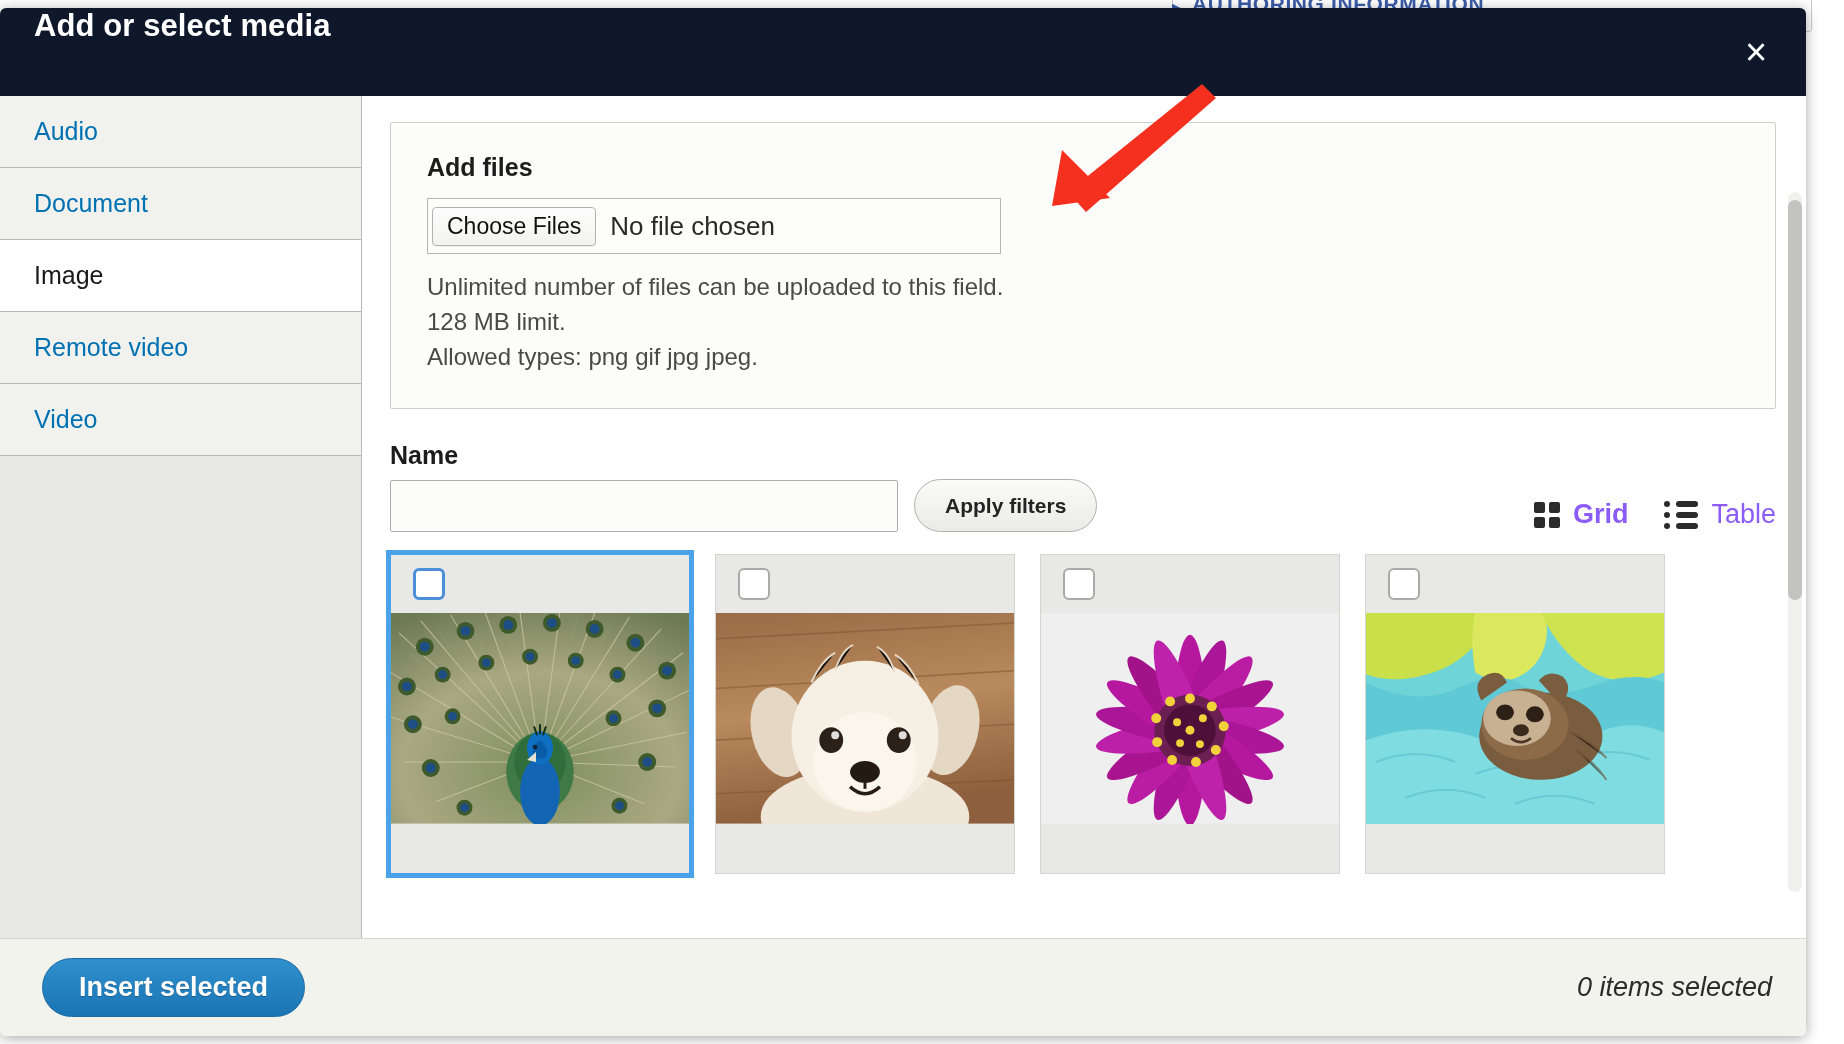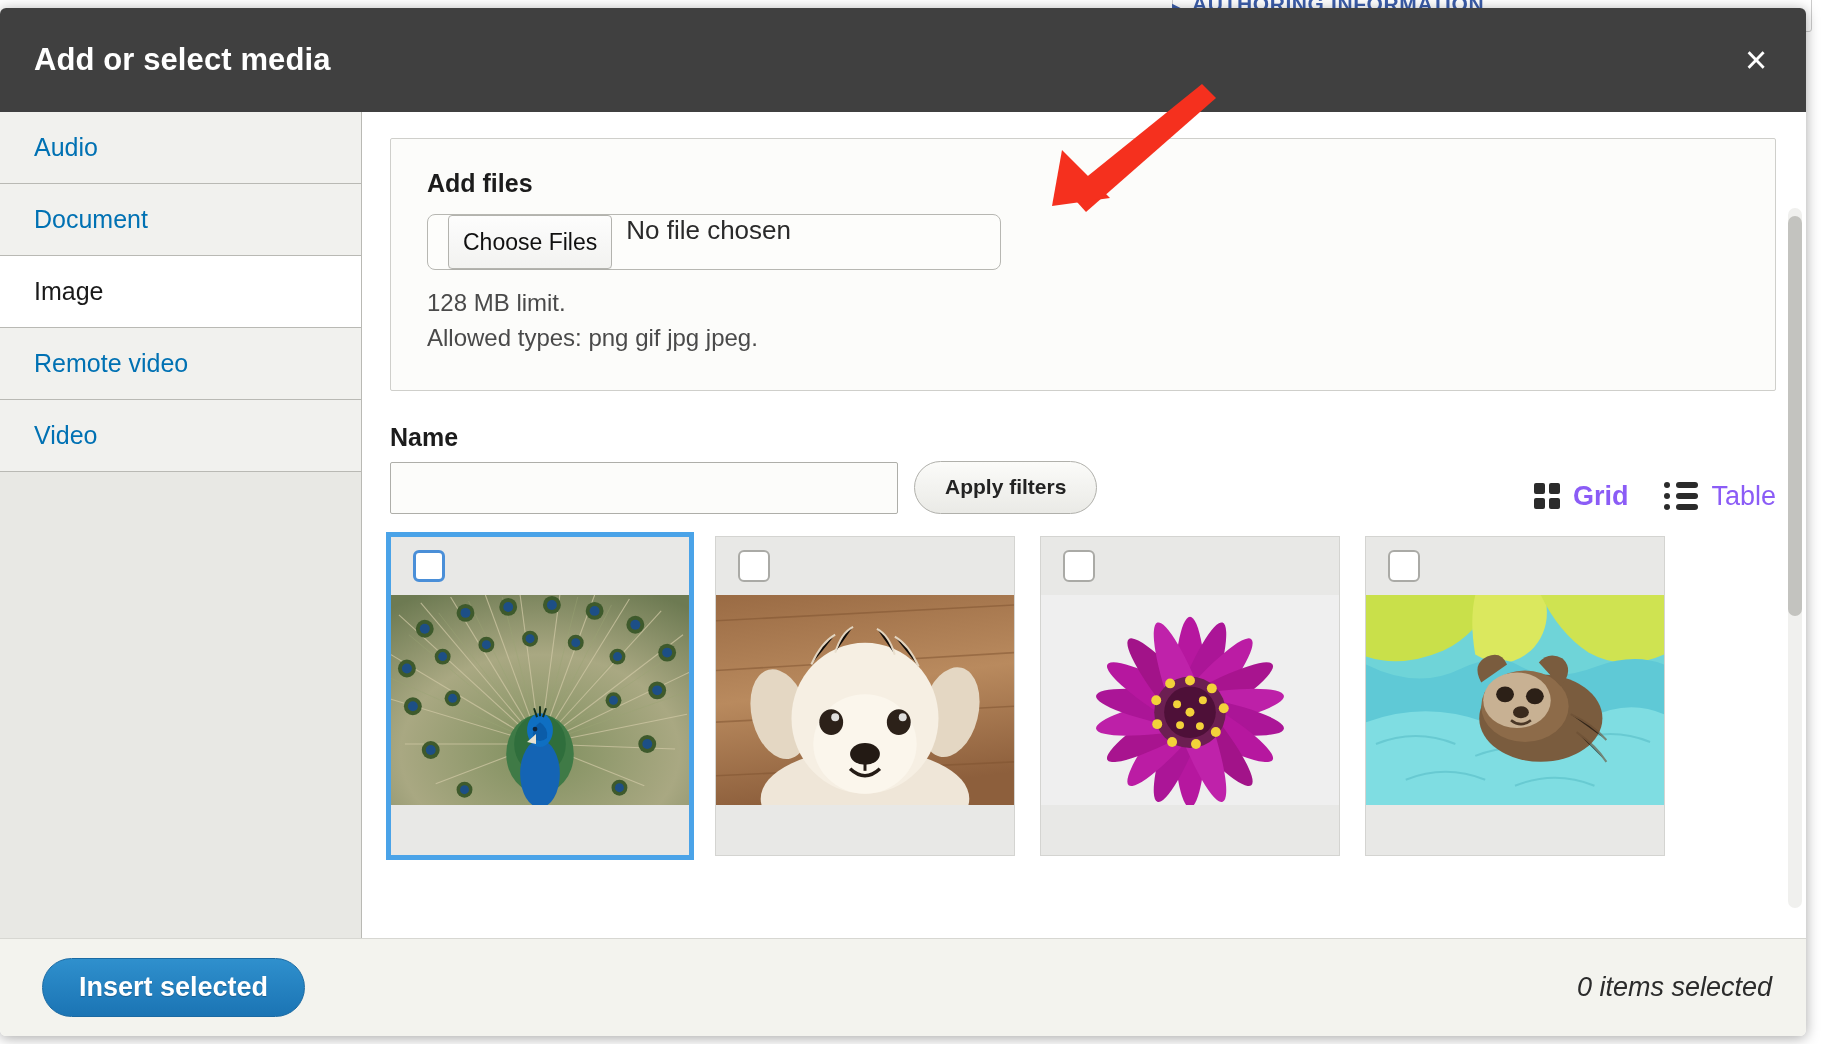--- a/index.html
+++ b/index.html
@@ -45,23 +45,23 @@
     left: 0; top: 8px;
     width: 1806px; height: 1028px;
     background: #fff;
     border-radius: 6px;
     box-shadow: 0 2px 14px rgba(0,0,0,.35);
     overflow: hidden;
     display: flex; flex-direction: column;
   }
 
   #modal-header {
-    height: 104px;
-    background: #404040;
-    display: flex; align-items: center;
+    height: 88px;
+    background: #0f172a;
+    display: flex; align-items: flex-start;
     padding: 0 28px 0 34px;
     flex: 0 0 auto;
     position: relative;
   }
   #modal-title {
     color: #fff;
     font-size: 31px;
     font-weight: bold;
     letter-spacing: .1px;
   }
@@ -136,24 +136,24 @@
   }
   #add-files-label {
     font-size: 25px;
     font-weight: bold;
     color: #1c1c1c;
     margin-bottom: 16px;
   }
   #file-input-wrap {
     border: 1px solid #b7b7b2;
     background: #fdfdfb;
-    border-radius: 8px;
+    border-radius: 0;
     height: 56px;
-    display: flex; 
-    padding: 0 20px;
+    display: flex; align-items: center;
+    padding: 0 4px;
     width: 574px;
     margin-bottom: 16px;
   }
   #choose-files-btn {
     border: 1px solid #b3b3ae;
     background: linear-gradient(#fdfdfd, #f2f2f0);
     border-radius: 4px;
     font-size: 23px;
     padding: 5px 14px;
     color: #101010;
@@ -398,20 +398,21 @@
     </div>
 
     <div id="content">
 
       <div id="upload-panel">
         <div id="add-files-label">Add files</div>
         <div id="file-input-wrap">
           <button id="choose-files-btn">Choose Files</button>
           <span id="no-file-text">No file chosen</span>
         </div>
+        <div class="help-line">Unlimited number of files can be uploaded to this field.</div>
         <div class="help-line">128 MB limit.</div>
         <div class="help-line">Allowed types: png gif jpg jpeg.</div>
       </div>
 
       <div id="filter-row">
         <div class="field-col">
           <label class="field-label">Name</label>
           <input id="name-input" type="text" placeholder="" style="">
         </div>
         <button id="apply-filters-btn">Apply filters</button>

